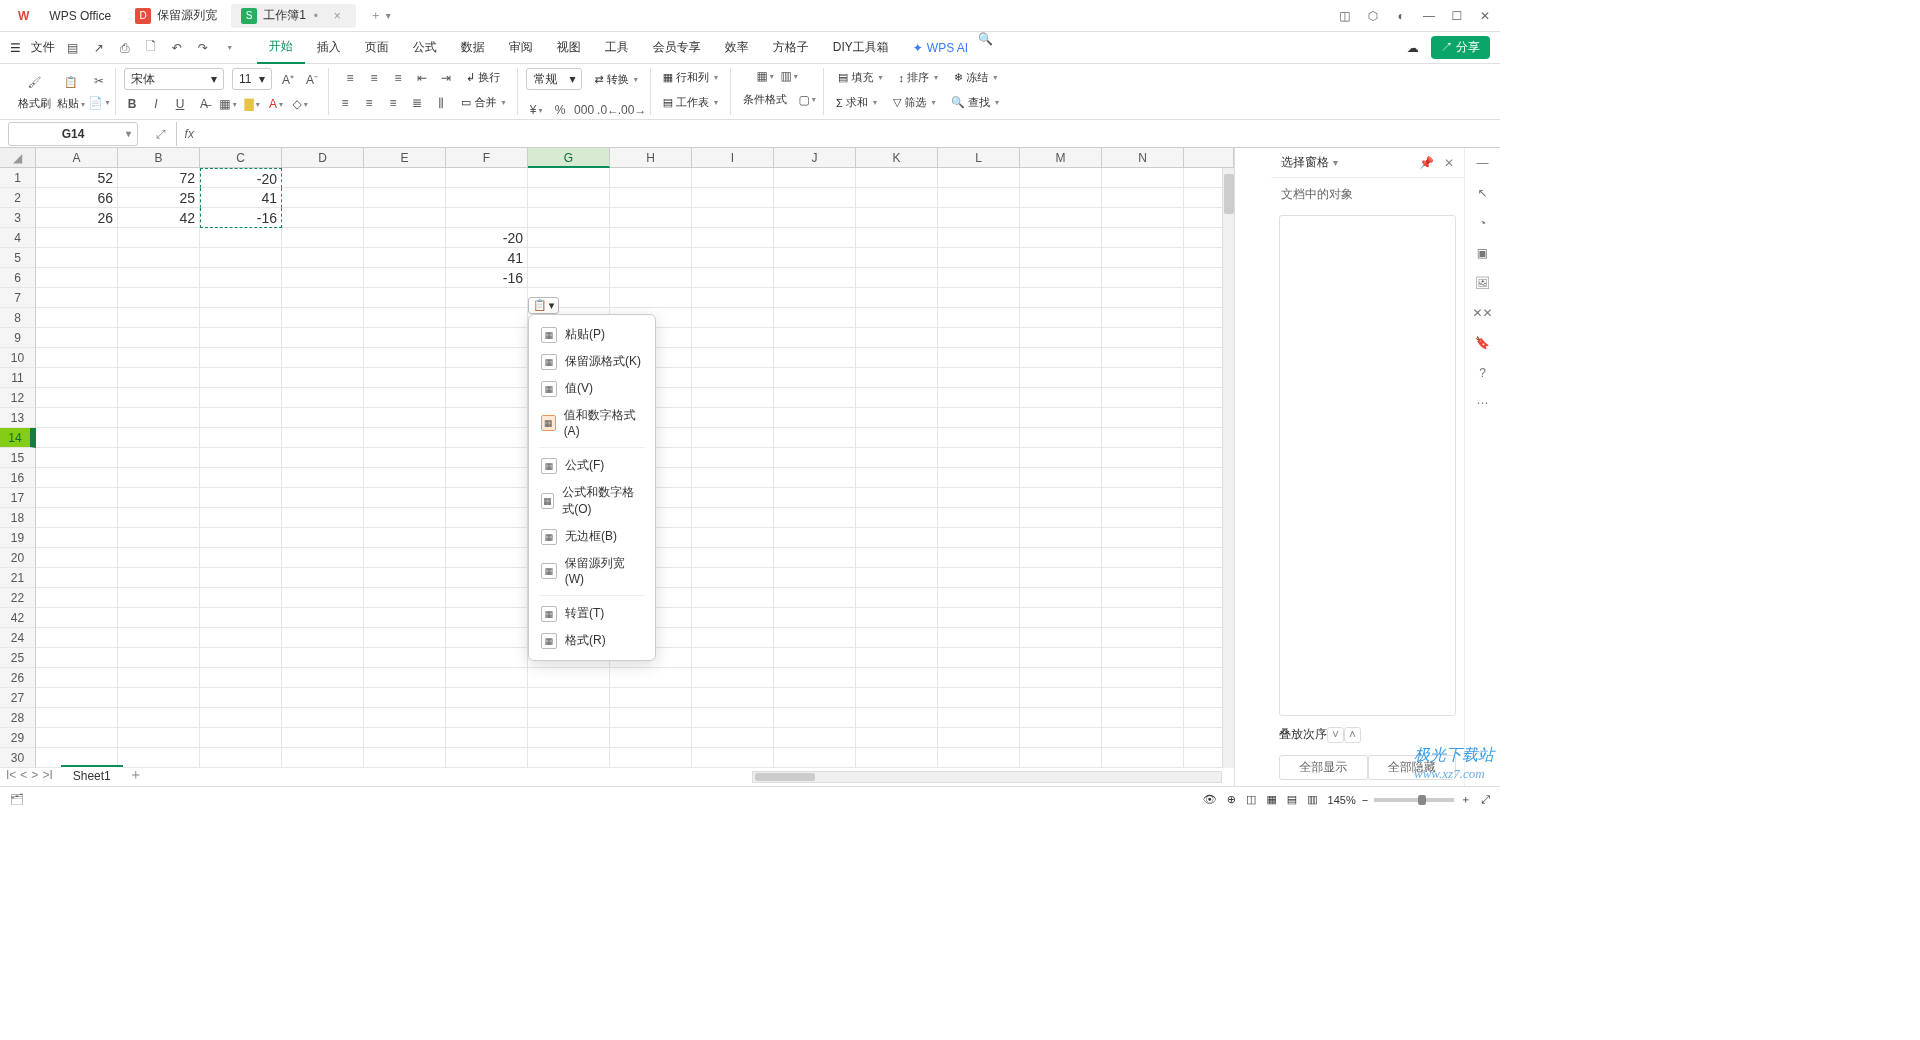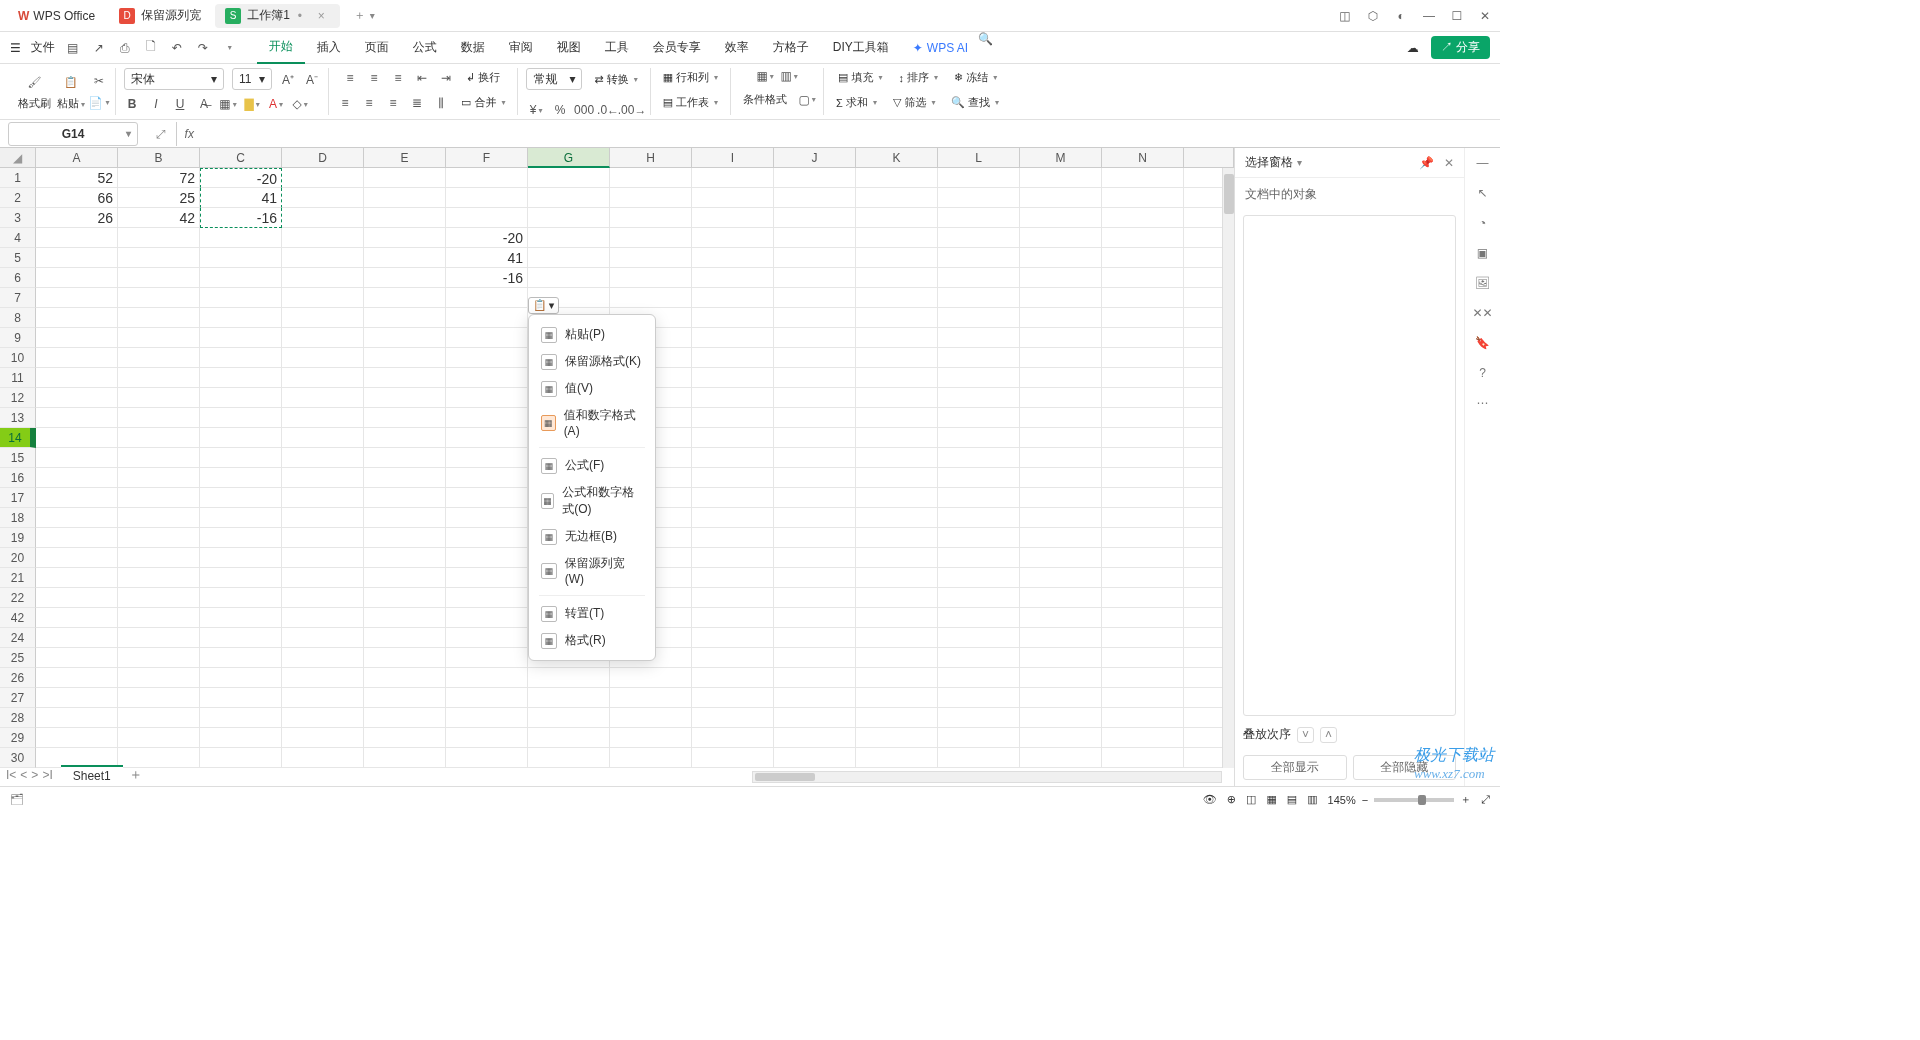--- a/index.html
+++ b/index.html
@@ -54,26 +54,26 @@
 .sel-cell::before { content:""; position:absolute; left:-2px; top:-1px; bottom:-1px; width:3px; background:#0a8f5b; }
 .vscroll { position: absolute; right: 0; top: 20px; bottom: 18px; width: 12px; background: #f0f0f0; border-left: 1px solid #ddd; }
 .vthumb { width: 10px; background: #ccc; border-radius: 2px; margin: 2px auto; height: 40px; }
 .hscroll-area { position: absolute; bottom: 0; left: 0; right: 12px; height: 18px; display:flex; align-items:center; }
 .hscroll-track { margin-left: auto; width: 470px; height: 12px; background: #f0f0f0; border:1px solid #ddd; display:flex; align-items:center; }
 .hthumb { width: 60px; height: 8px; background: #ccc; margin-left: 2px; border-radius:2px; }
 .sheet-tabs { position: absolute; bottom: 0; left: 0; height: 22px; display: flex; align-items: center; padding: 0 6px; z-index: 3; }
 .sheet-nav { display: flex; gap: 4px; color: #888; margin-right: 8px; }
 .sheet-tab { padding: 2px 12px; border-top: 2px solid #0a8f5b; background: #fff; }
 .add-sheet { margin-left: 6px; color: #888; font-size: 14px; }
-.right-pane { width: 230px; border-left: 1px solid #ddd; display: flex; flex-direction: column; }
+.right-pane { width: 230px; border-left: 1px solid #ddd; display: flex; flex-direction: column; padding-left: 36px; }
 .rp-head { height: 30px; display: flex; align-items: center; padding: 0 10px; border-bottom: 1px solid #eee; }
 .rp-head-right { margin-left: auto; display: flex; gap: 10px; color: #888; }
 .rp-sub { padding: 8px 10px; color: #666; }
 .rp-body { flex: 1; margin: 4px 8px; border: 1px solid #e0e0e0; border-radius: 3px; }
-.rp-foot { padding: 6px 8px; display: flex; align-items: center; gap: 6px; }
+.rp-foot { padding: 6px 8px; display: flex; align-items: center; }
 .rp-btn { flex: 1; border: 1px solid #ddd; padding: 3px; text-align: center; border-radius: 3px; color: #666; }
 .side-rail { width: 36px; border-left: 1px solid #eee; display: flex; flex-direction: column; align-items: center; padding-top: 8px; gap: 16px; color: #777; }
 .status-bar { position: absolute; bottom: 0; left: 0; right: 0; height: 26px; border-top: 1px solid #ddd; display: flex; align-items: center; padding: 0 10px; font-size: 11px; }
 .status-left { color: #666; }
 .status-right { margin-left: auto; display: flex; align-items: center; gap: 10px; }
 .zoom-ctl { display: flex; align-items: center; gap: 6px; }
 .paste-dropdown-btn { position: absolute; background:#fff; border:1px solid #bbb; border-radius:3px; padding:1px 4px; display:flex; align-items:center; gap:2px; font-size:11px; }
 .context-menu { position: absolute; background:#fff; border:1px solid #ccc; border-radius: 6px; box-shadow: 0 4px 16px rgba(0,0,0,0.15); padding: 6px 0; width: 128px; z-index: 100; }
 .ctx-item { display:flex; align-items:center; padding: 5px 12px; gap: 8px; font-size: 12px; }
 .ctx-ico { width: 16px; height:16px; display:inline-flex; align-items:center; justify-content:center; color:#555; border:1px solid #bbb; border-radius:2px; font-size:9px; }
@@ -81,21 +81,21 @@
 .ctx-sep { height:1px; background:#eee; margin:4px 10px; }
 .watermark { position:absolute; right:6px; bottom:30px; font-size:16px; color:#3a9de8; font-style:italic; z-index:50; pointer-events:none; }
 .watermark small { display:block; font-size:13px; color:#6ab0e8;font-family:Liberation Serif, serif; }
 </style>
 </head>
 <body>
 
 <div class="title-bar">
   <div class="tab">
     <span class="tab-wps">W</span>
-    <span style="margin-left:4px">WPS Office</span>
+    <span style="margin-left:20px">WPS Office</span>
   </div>
   <div class="tab">
     <span class="tab-icon ico-red">D</span>
     <span>保留源列宽</span>
   </div>
   <div class="tab tab-active-doc">
     <span class="tab-icon ico-green">S</span>
     <span>工作簿1</span>
     <span class="tab-close">•</span>
     <span class="tab-close">×</span>

